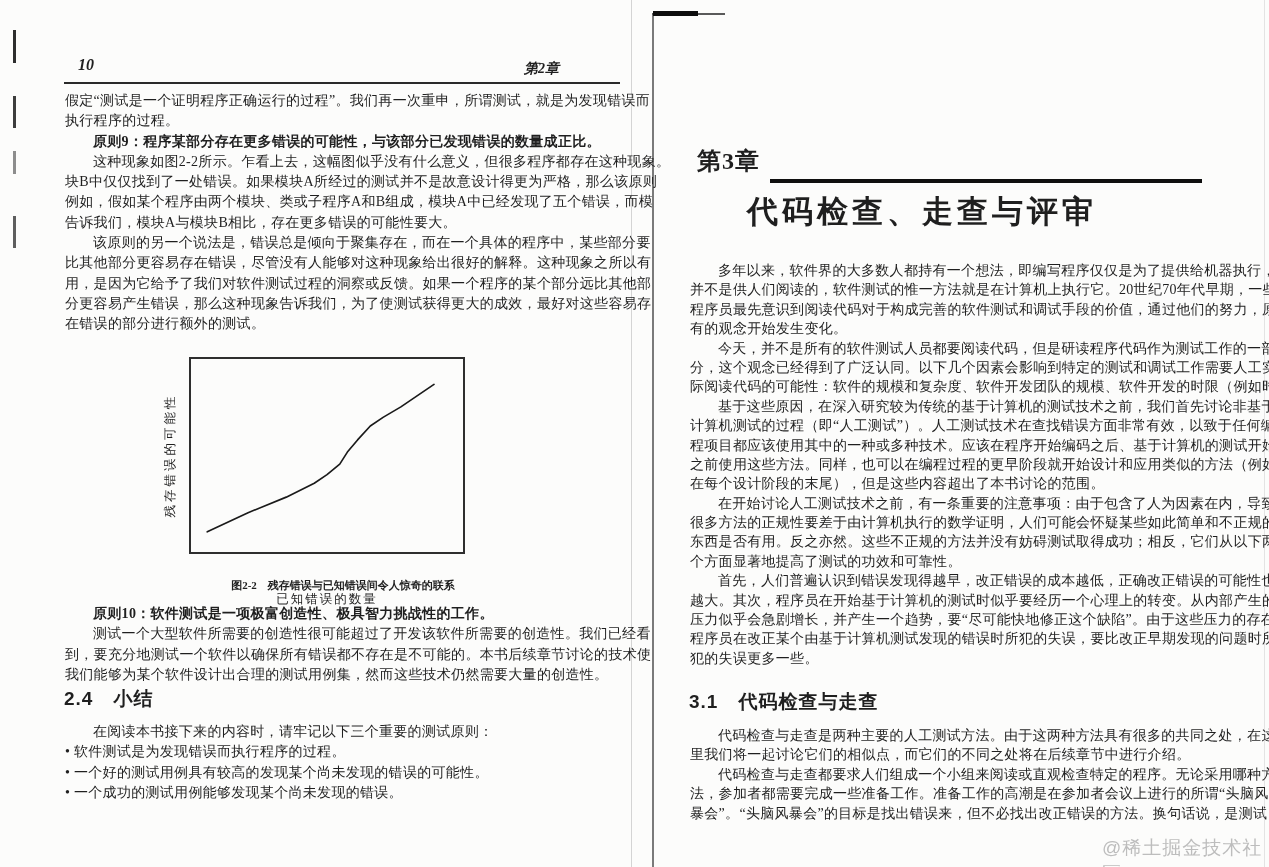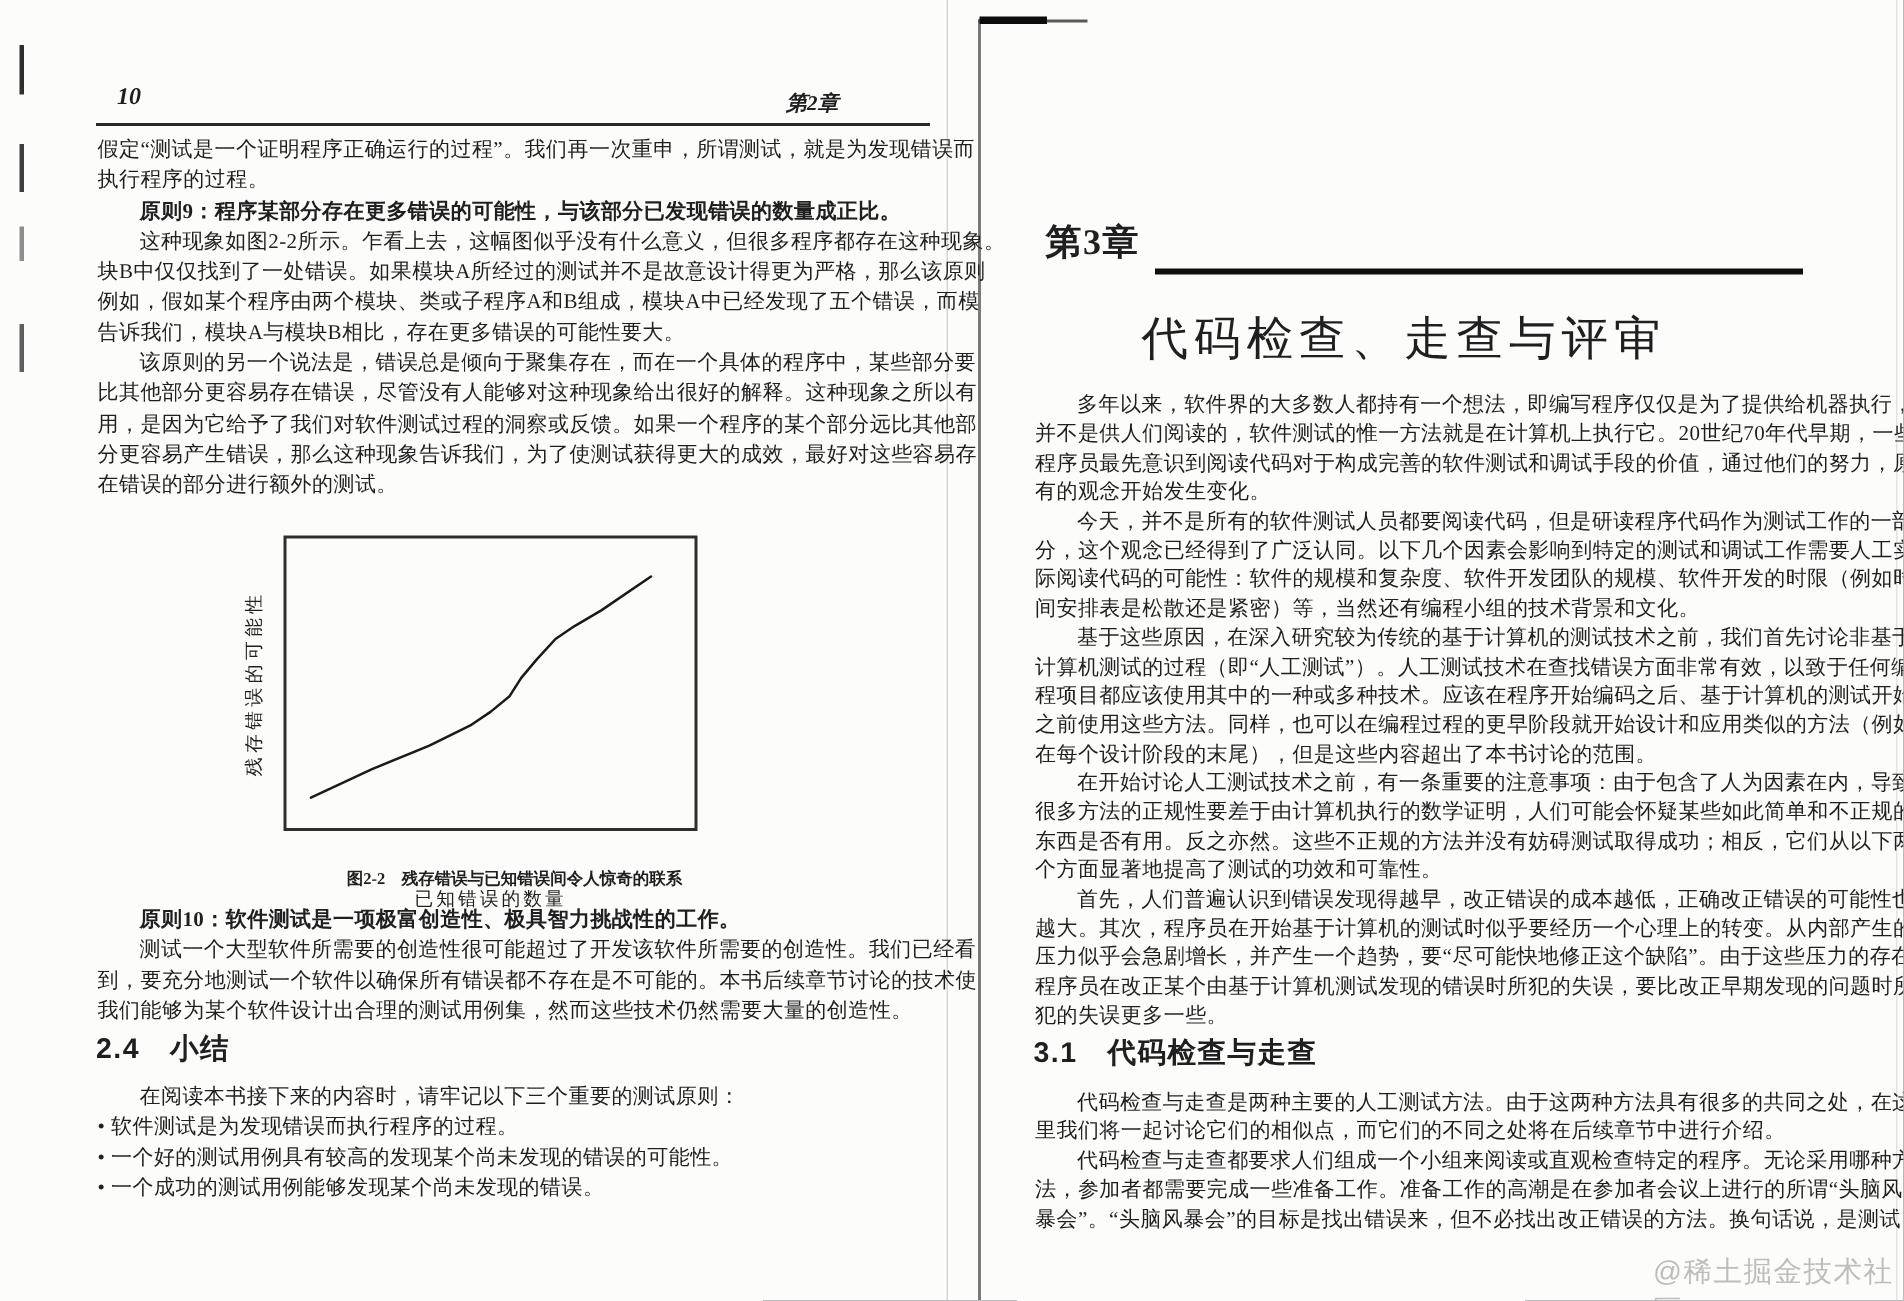--- a/index.html
+++ b/index.html
@@ -23,21 +23,21 @@
   .fig-ylabel{position:absolute;left:70px;top:447px;width:200px;text-align:center;font-size:12.5px;
               letter-spacing:3px;transform:rotate(-90deg);transform-origin:center;}
   .fig-xlabel{position:absolute;left:189px;top:560px;width:276px;text-align:center;font-size:12.5px;letter-spacing:2px;margin-top:31px;}
   .fig-caption{position:absolute;left:65px;top:578px;width:556px;text-align:center;font-size:11px;font-weight:bold;}
   
   .h2{position:absolute;margin:0;font-family:"Liberation Sans","DejaVu Sans",sans-serif;
       font-size:19px;font-weight:bold;letter-spacing:1px;}
   
   .chapter-label{position:absolute;left:44px;top:145px;font-size:24px;font-weight:bold;letter-spacing:1px;}
   .chapter-rule{position:absolute;left:117px;top:179px;width:432px;height:4px;background:#0f0f0f;}
-  .chapter-title{position:absolute;left:92px;top:189px;margin:16px;font-size:31px;font-weight:normal;letter-spacing:4px;}
+  .chapter-title{position:absolute;left:92px;top:189px;margin:2px;font-size:31px;font-weight:bold;letter-spacing:4px;}
   
   .gutter-light{position:absolute;left:631px;top:0;width:1px;height:867px;background:#d4d4d4;}
   .gutter-dark{position:absolute;left:652px;top:13px;width:2px;height:854px;background:#7a7a7a;}
   .toprule-thin{position:absolute;left:652px;top:13px;width:73px;height:2px;background:#5a5a5a;}
   .toprule-thick{position:absolute;left:653px;top:11px;width:45px;height:5px;background:#0d0d0d;}
   .right-edge{position:absolute;left:1264px;top:0;width:1px;height:867px;background:#e3e3e3;}
   .mark{position:absolute;left:13px;width:3px;}
   .mark.m1{top:30px;height:33px;background:#2e2e2e;}
   .mark.m2{top:96px;height:32px;background:#3d3d3d;}
   .mark.m3{top:151px;height:23px;background:#8d8d8d;}
@@ -113,21 +113,20 @@
     <h1 class="chapter-title">代码检查、走查与评审</h1>
 
     <div class="block lh-r" style="left:37px;top:261px;width:566px;">
         <div class="tline indent">多年以来，软件界的大多数人都持有一个想法，即编写程序仅仅是为了提供给机器执行，</div>
         <div class="tline">并不是供人们阅读的，软件测试的惟一方法就是在计算机上执行它。20世纪70年代早期，一些</div>
         <div class="tline">程序员最先意识到阅读代码对于构成完善的软件测试和调试手段的价值，通过他们的努力，原</div>
         <div class="tline">有的观念开始发生变化。</div>
         <div class="tline indent">今天，并不是所有的软件测试人员都要阅读代码，但是研读程序代码作为测试工作的一部</div>
         <div class="tline">分，这个观念已经得到了广泛认同。以下几个因素会影响到特定的测试和调试工作需要人工实</div>
         <div class="tline">际阅读代码的可能性：软件的规模和复杂度、软件开发团队的规模、软件开发的时限（例如时</div>
-        <div class="tline">间安排表是松散还是紧密）等，当然还有编程小组的技术背景和文化。</div>
         <div class="tline indent">基于这些原因，在深入研究较为传统的基于计算机的测试技术之前，我们首先讨论非基于</div>
         <div class="tline">计算机测试的过程（即“人工测试”）。人工测试技术在查找错误方面非常有效，以致于任何编</div>
         <div class="tline">程项目都应该使用其中的一种或多种技术。应该在程序开始编码之后、基于计算机的测试开始</div>
         <div class="tline">之前使用这些方法。同样，也可以在编程过程的更早阶段就开始设计和应用类似的方法（例如</div>
         <div class="tline">在每个设计阶段的末尾），但是这些内容超出了本书讨论的范围。</div>
         <div class="tline indent">在开始讨论人工测试技术之前，有一条重要的注意事项：由于包含了人为因素在内，导致</div>
         <div class="tline">很多方法的正规性要差于由计算机执行的数学证明，人们可能会怀疑某些如此简单和不正规的</div>
         <div class="tline">东西是否有用。反之亦然。这些不正规的方法并没有妨碍测试取得成功；相反，它们从以下两</div>
         <div class="tline">个方面显著地提高了测试的功效和可靠性。</div>
         <div class="tline indent">首先，人们普遍认识到错误发现得越早，改正错误的成本越低，正确改正错误的可能性也</div>

